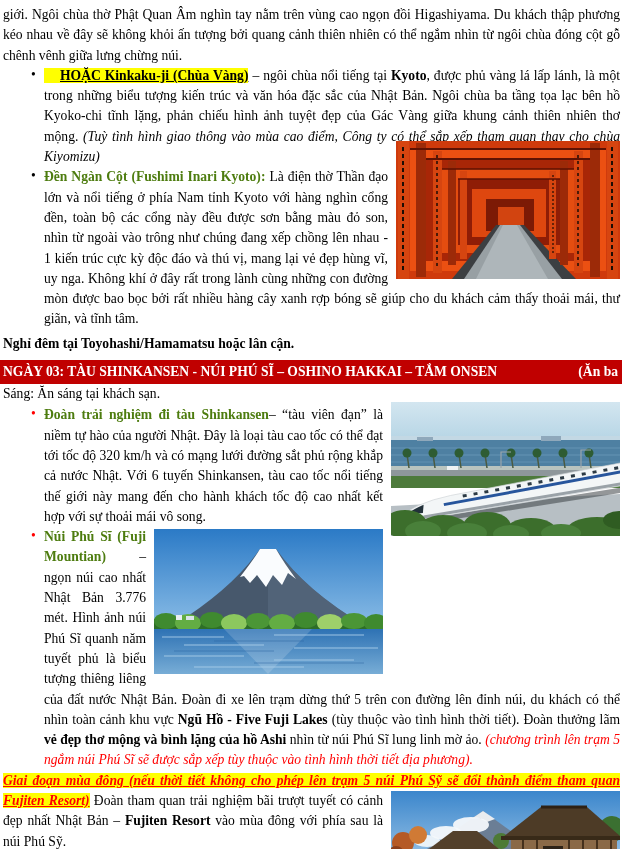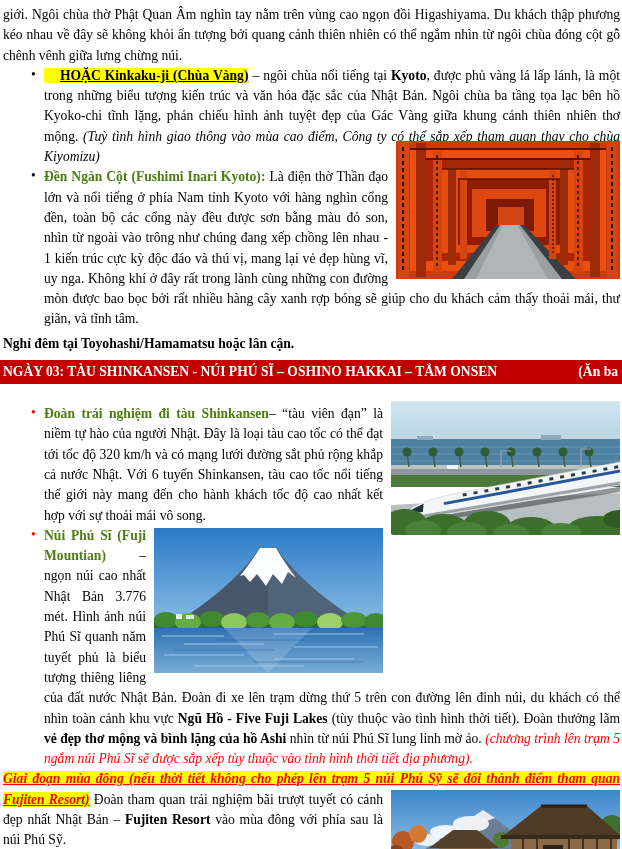--- a/index.html
+++ b/index.html
@@ -15,21 +15,21 @@
   .mk-red { color:#FF0000; }
   b { font-weight:bold; }
   .hl { background:#FFFF00; font-weight:bold; text-decoration:underline;padding-left:16px; }
   .red { color:#4d7c0f; }
   .ital { font-style:italic; }
   .red-ital { color:#FF0000; font-style:italic; }
   .hl-red { background:#FFFF00; color:#FF0000; font-weight:bold; font-style:italic; text-decoration:underline; }
   .night { font-weight:bold; margin-top:4px; clear:right; }
   .daybar {
     clear:both; background:#C00000; color:#fff; font-weight:bold;
-    margin:6px -2px 20px -3px; padding:2px 4px 3px 3px; line-height:19px;
+    margin:6px -2px 0 -3px; padding:2px 4px 3px 3px; line-height:19px;
   }
   .daybar .r1 { display:flex; justify-content:space-between; }
   .morning { margin-bottom:1px; }
   .winter { clear:right; }
   .ph { float:right; margin:0 0 3px 8px; }
   .ph svg { display:block; }
   .ph-fushimi { width:224px; height:138px; margin-top:-26px; }
   .ph-shink   { width:229px; height:134px; margin-top:-3px; }
   .ph-fuji    { width:229px; height:145px; margin-top:2px; }
   .ph-oshino  { width:229px; height:126px; }
@@ -90,20 +90,21 @@
 
   <div class="para night">Nghỉ đêm tại Toyohashi/Hamamatsu hoặc lân cận.</div>
 
   <div class="daybar">
     <div class="r1">
       <span>NGÀY 03: TÀU SHINKANSEN - NÚI PHÚ SĨ – OSHINO HAKKAI – TẮM ONSEN</span>
       <span>(Ăn ba</span>
     </div>
   </div>
 
+  <div class="para morning">Sáng: Ăn sáng tại khách sạn.</div>
 
   <div class="bullet">
     <div class="ph ph-shink">
       <svg width="229" height="134" viewBox="0 0 229 134">
         <defs>
           <linearGradient id="sg" x1="0" y1="0" x2="0" y2="1">
             <stop offset="0" stop-color="#d3e6f0"></stop>
               <stop offset="1" stop-color="#a9cde0"></stop>
           </linearGradient>
         </defs>

